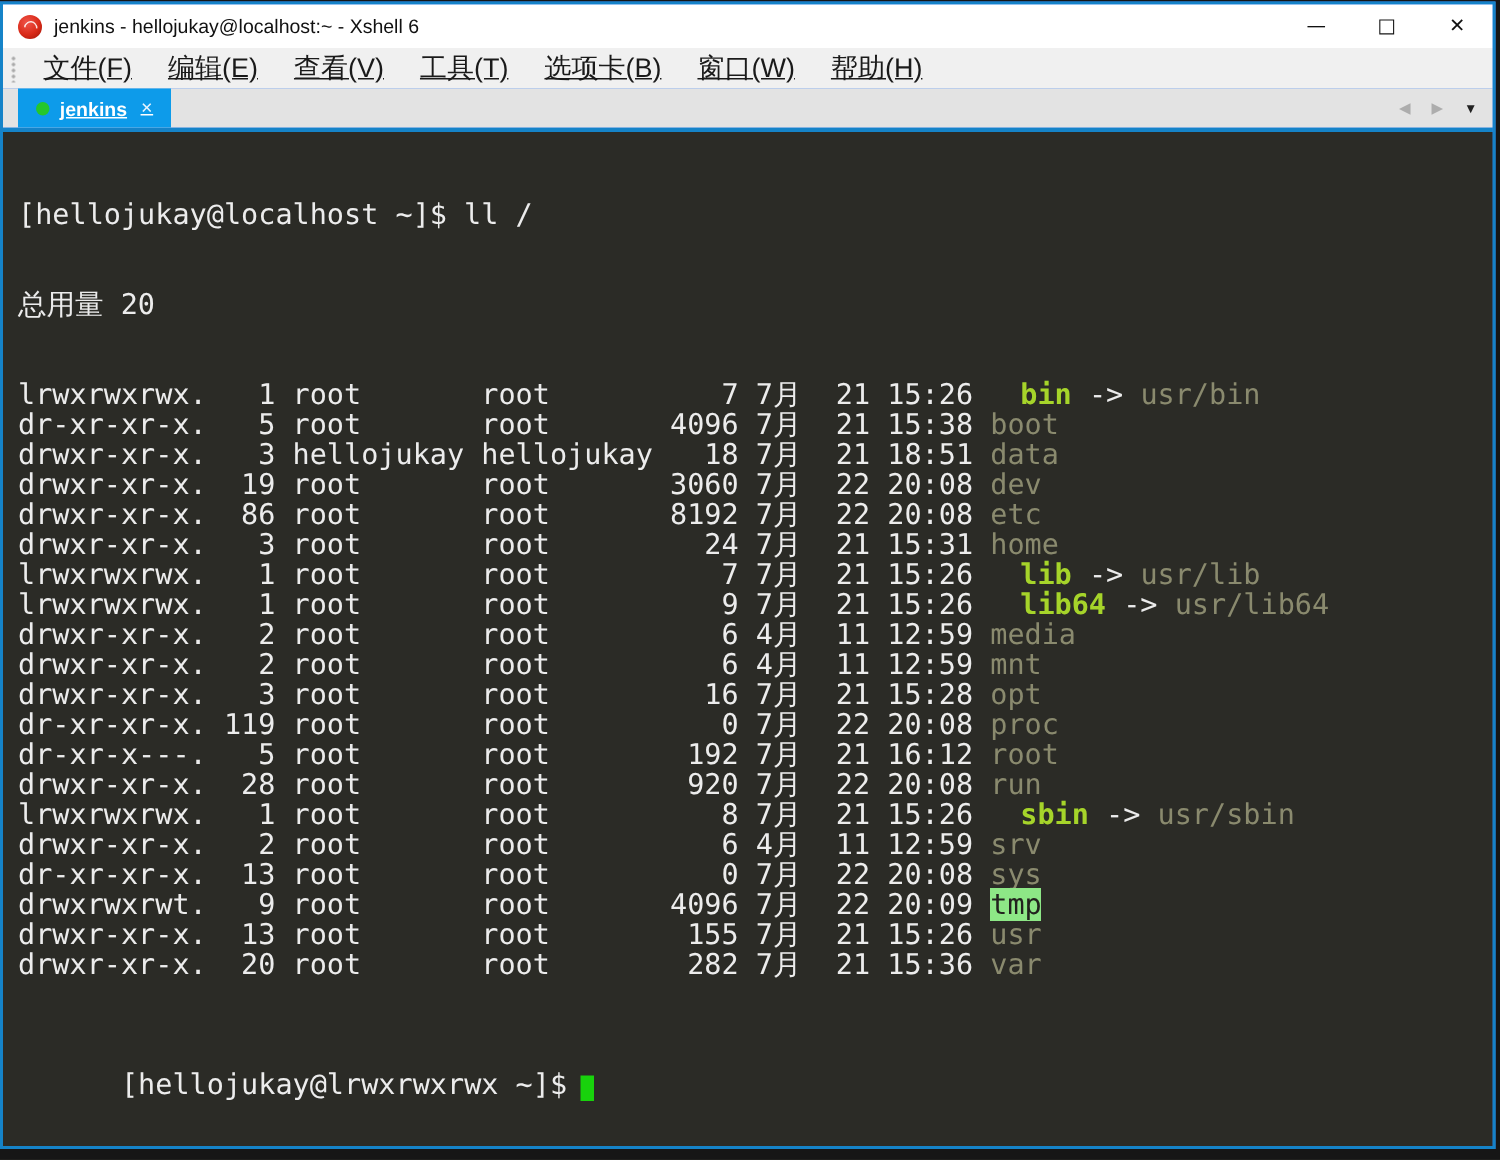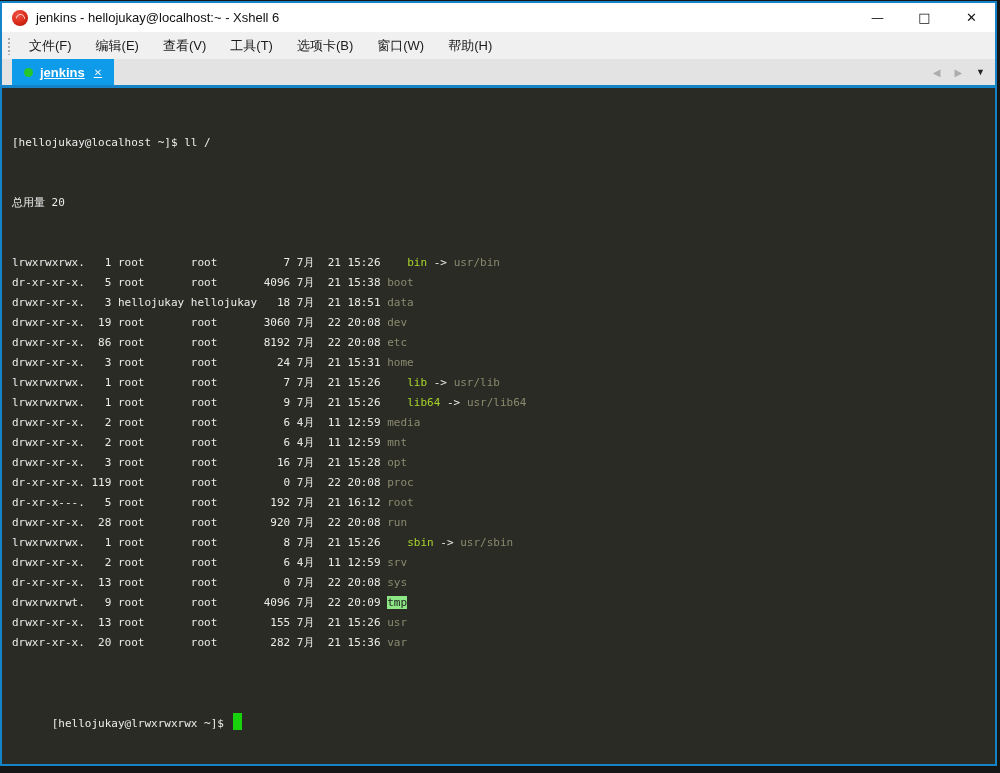--- a/index.html
+++ b/index.html
@@ -44,21 +44,21 @@
   .menubar {
     flex: 0 0 27px; background: #f0f0f0;
     display: flex; align-items: center;
   }
   .menu-grip {
     width: 5px; height: 18px; margin: 0 6px 0 4px;
     background-image: radial-gradient(circle, #a9a9a9 1px, transparent 1.2px);
     background-size: 4px 4px; background-repeat: repeat-y; background-position: center top;
   }
   .menu-item {
-    padding: 0 12px; font-size: 13px; color: #1a1a1a; line-height: 27px; white-space: nowrap;
+    padding: 0 12px; font-size: 18px; color: #1a1a1a; line-height: 27px; white-space: nowrap; text-decoration: underline;
   }
 
   
   .tabbar {
     flex: 0 0 26px; background: #e3e3e3;
     display: flex; align-items: stretch; position: relative;
   }
   .tab {
     margin-left: 10px; width: 102px;
     background: #0d9bea; color: #fff;
@@ -73,25 +73,25 @@
   }
   .nav-arrow { font-size: 10px; color: #adadad; }
   .nav-caret { font-size: 9px; color: #222; }
   .tab-underline { flex: 0 0 3px; background: #1583c8; }
 
   
   .terminal {
     flex: 1 1 auto; background: #2b2b26;
     padding: 5px 0 0 10px;
     font-family: "DejaVu Sans Mono", monospace;
-    font-size: 11px; line-height: 20px;
+    font-size: 19px; line-height: 20px;
     color: #ececec; white-space: pre; overflow: hidden;
   }
   .term-line { white-space: pre; }
-  .name-symlink { color: #a6d42a; font-weight: normal; padding-left: 20px; }
+  .name-symlink { color: #a6d42a; font-weight: bold; padding-left: 20px; }
   .name-dir { color: #8a8a6e; margin-top: 48px; }
   .name-tmp { background: #8de786; color: #22221e; }
   .t-target { color: #8a8a6e; }
   .cursor-block {
     display: inline-block; width: 9px; height: 17px;
     background: #18d20c; vertical-align: text-bottom; margin-left: 9px;
   }
 </style>
 </head>
 <body>

